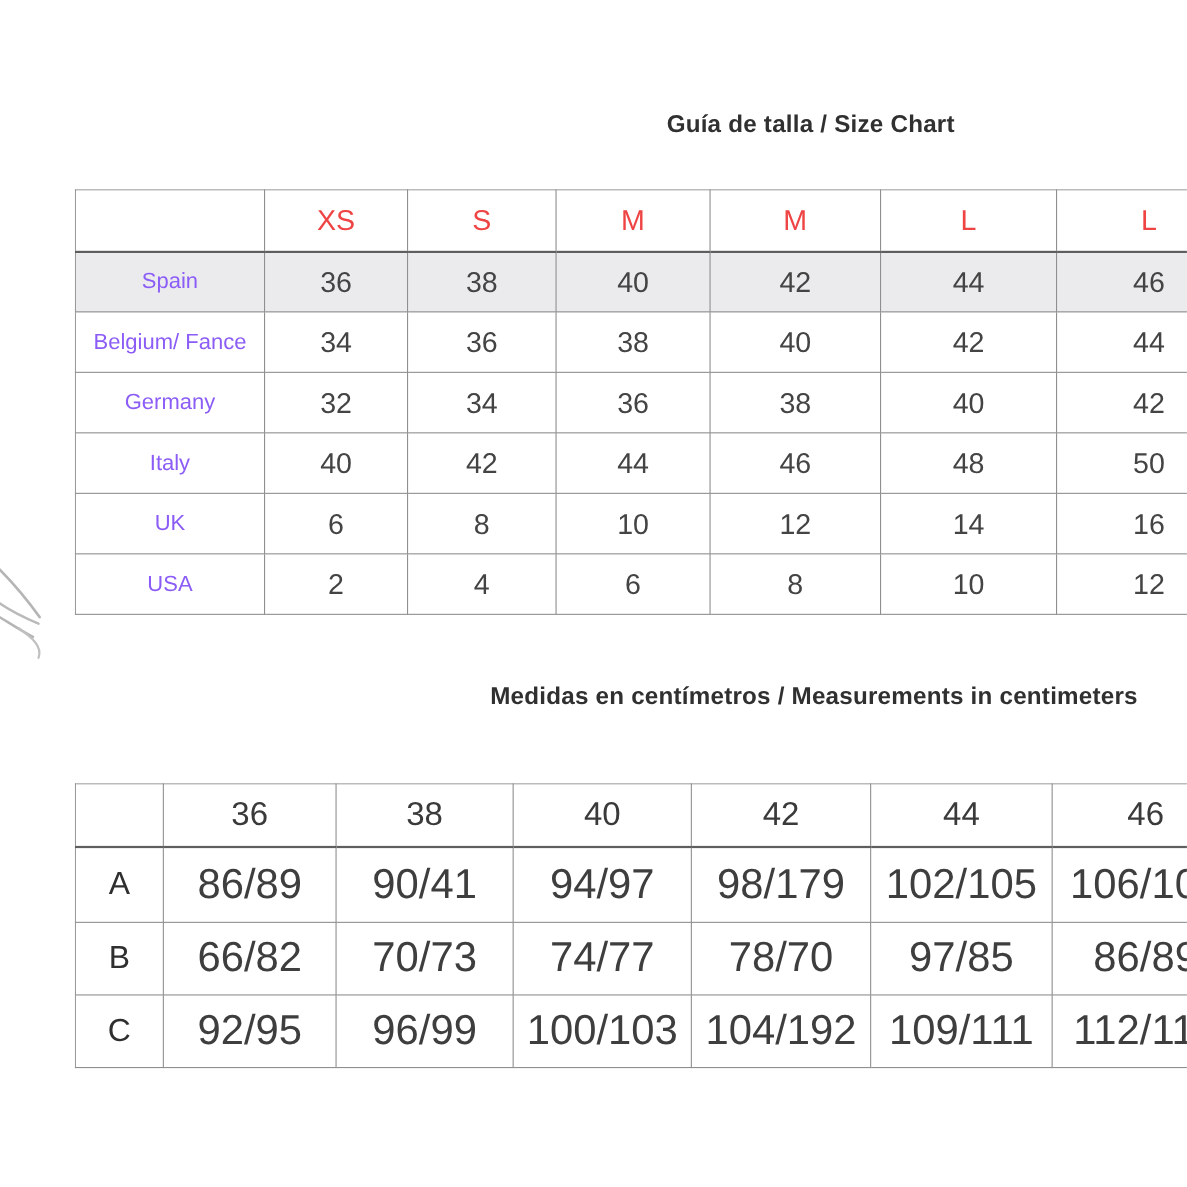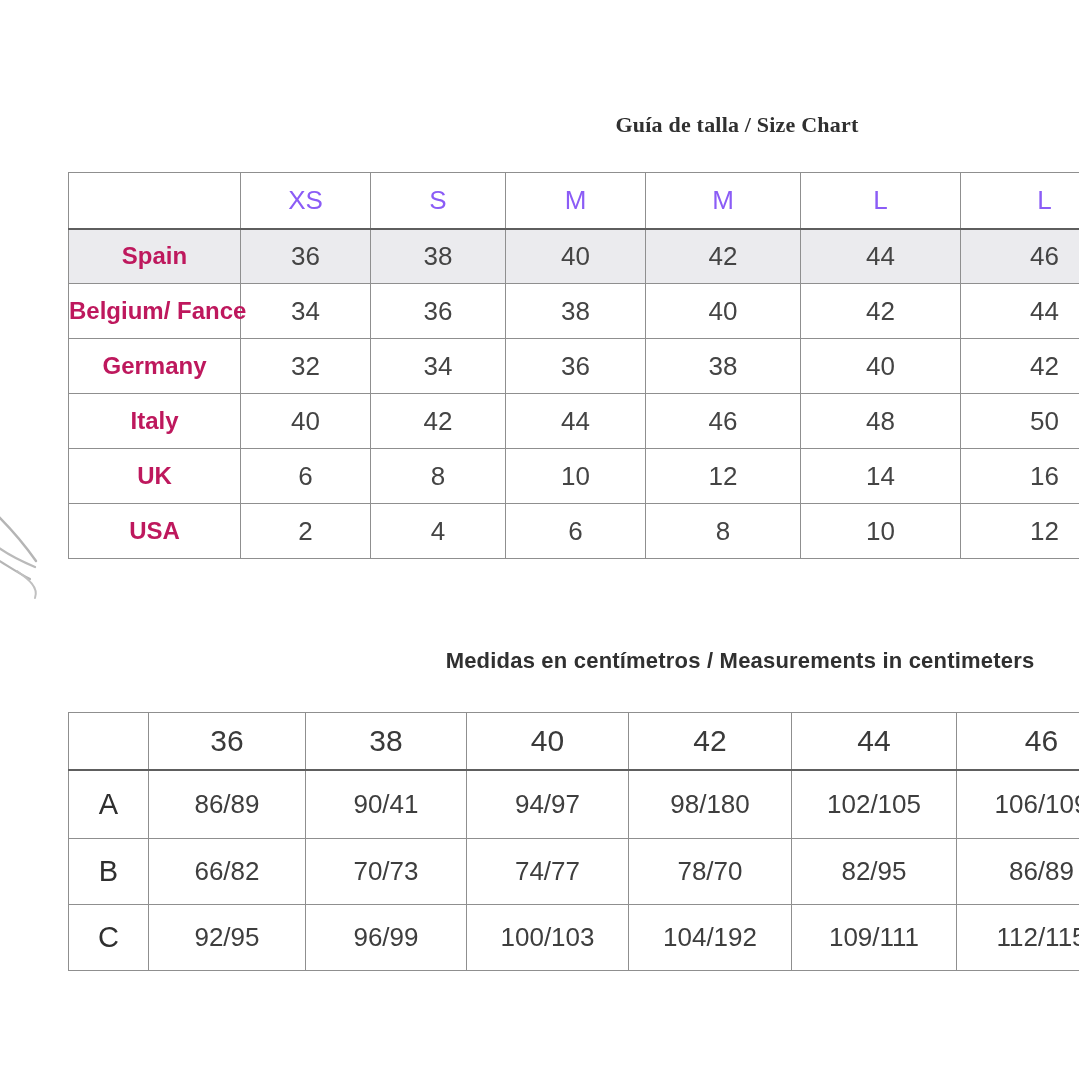--- a/index.html
+++ b/index.html
@@ -18,22 +18,22 @@
 
   .chart-title {
     position: absolute;
     transform: translateX(-50%);
     white-space: nowrap;
     font-size: 22px;
     font-weight: 700;
     letter-spacing: 0.2px;
     color: #303030;
   }
-  #title-1 { left: 737px; top: 112px; font-family: Liberation Serif, serif; }
-  #title-2 { left: 740px; top: 648px; text-align: center; }
+  #title-1 { left: 737px; top: 100px; }
+  #title-2 { left: 740px; top: 620px; text-align: center; }
 
   .tbl-clip {
     position: absolute;
     left: 68px;
     width: 1011px;
     overflow: hidden;
   }
   #clip-1 { top: 172px; height: 388px; }
   #clip-2 { top: 712px; height: 261px; }
 
@@ -51,32 +51,32 @@
     padding: 0;
     font-weight: 400;
     overflow: visible;
     white-space: nowrap;
   }
   .tbl tr.hdr th { border-bottom: 2px solid #5e5e5e; }
 
   
   #size-table tr     { height: 55px; }
   #size-table tr.hdr { height: 56px; }
-  #size-table th        { font-size: 26px; color: #8b5cf6; }
+  #size-table th        { font-size: 26px; color: #ef4444; }
   #size-table td.num    { font-size: 26px; color: #444444; }
-  #size-table td.lbl    { font-size: 24px; color: #be185d; font-weight: bold; }
+  #size-table td.lbl    { font-size: 20px; color: #8b5cf6; }
   #size-table tr.hl td  { background: #ebebee; }
 
   
   #meas-table tr.hdr { height: 57px; }
   #meas-table tr.r-a { height: 69px; }
   #meas-table tr.r-b { height: 66px; }
   #meas-table tr.r-c { height: 66px; }
   #meas-table th     { font-size: 30px; color: #3a3a3a; }
-  #meas-table td.num { font-size: 26px; color: #3e3e3e; }
+  #meas-table td.num { font-size: 38px; color: #3e3e3e; }
   #meas-table td.lbl { font-size: 29px; color: #2f2f2f; }
 
   #sketch {
     position: absolute;
     left: -2px;
     top: 508px;
   }
 </style>
 </head>
 <body>
@@ -190,31 +190,31 @@
         <th>40</th>
         <th>42</th>
         <th>44</th>
         <th>46</th>
       </tr>
       <tr class="r-a">
         <td class="lbl">A</td>
         <td class="num">86/89</td>
         <td class="num">90/41</td>
         <td class="num">94/97</td>
-        <td class="num">98/180</td>
+        <td class="num">98/179</td>
         <td class="num">102/105</td>
         <td class="num">106/109</td>
       </tr>
       <tr class="r-b">
         <td class="lbl">B</td>
         <td class="num">66/82</td>
         <td class="num">70/73</td>
         <td class="num">74/77</td>
         <td class="num">78/70</td>
-        <td class="num">82/95</td>
+        <td class="num">97/85</td>
         <td class="num">86/89</td>
       </tr>
       <tr class="r-c">
         <td class="lbl">C</td>
         <td class="num">92/95</td>
         <td class="num">96/99</td>
         <td class="num">100/103</td>
         <td class="num">104/192</td>
         <td class="num">109/111</td>
         <td class="num">112/115</td>

